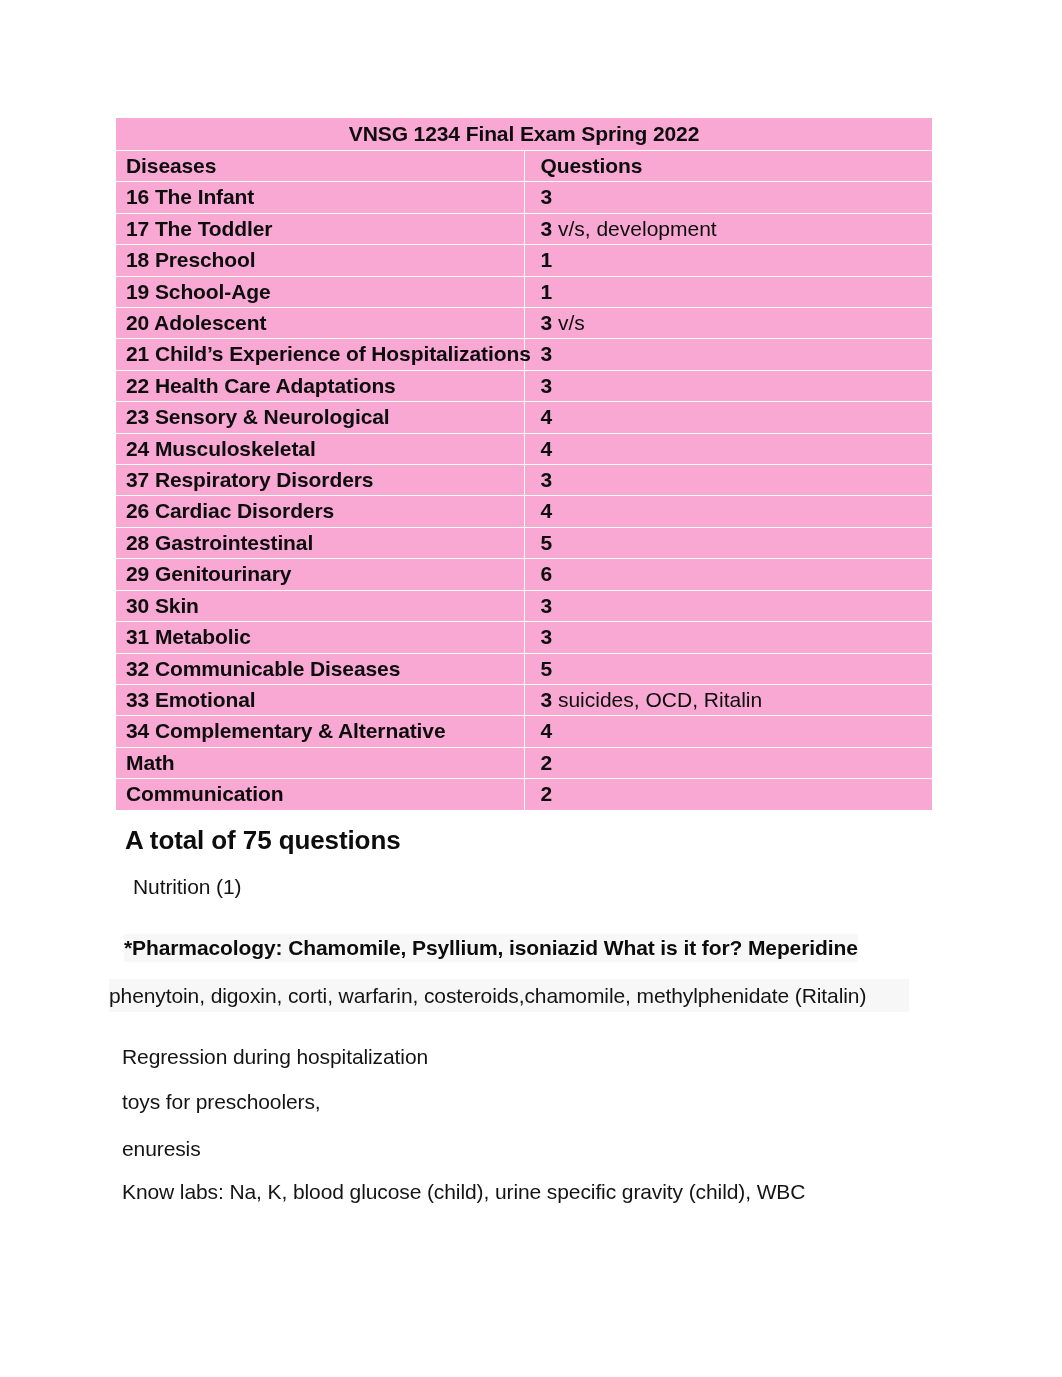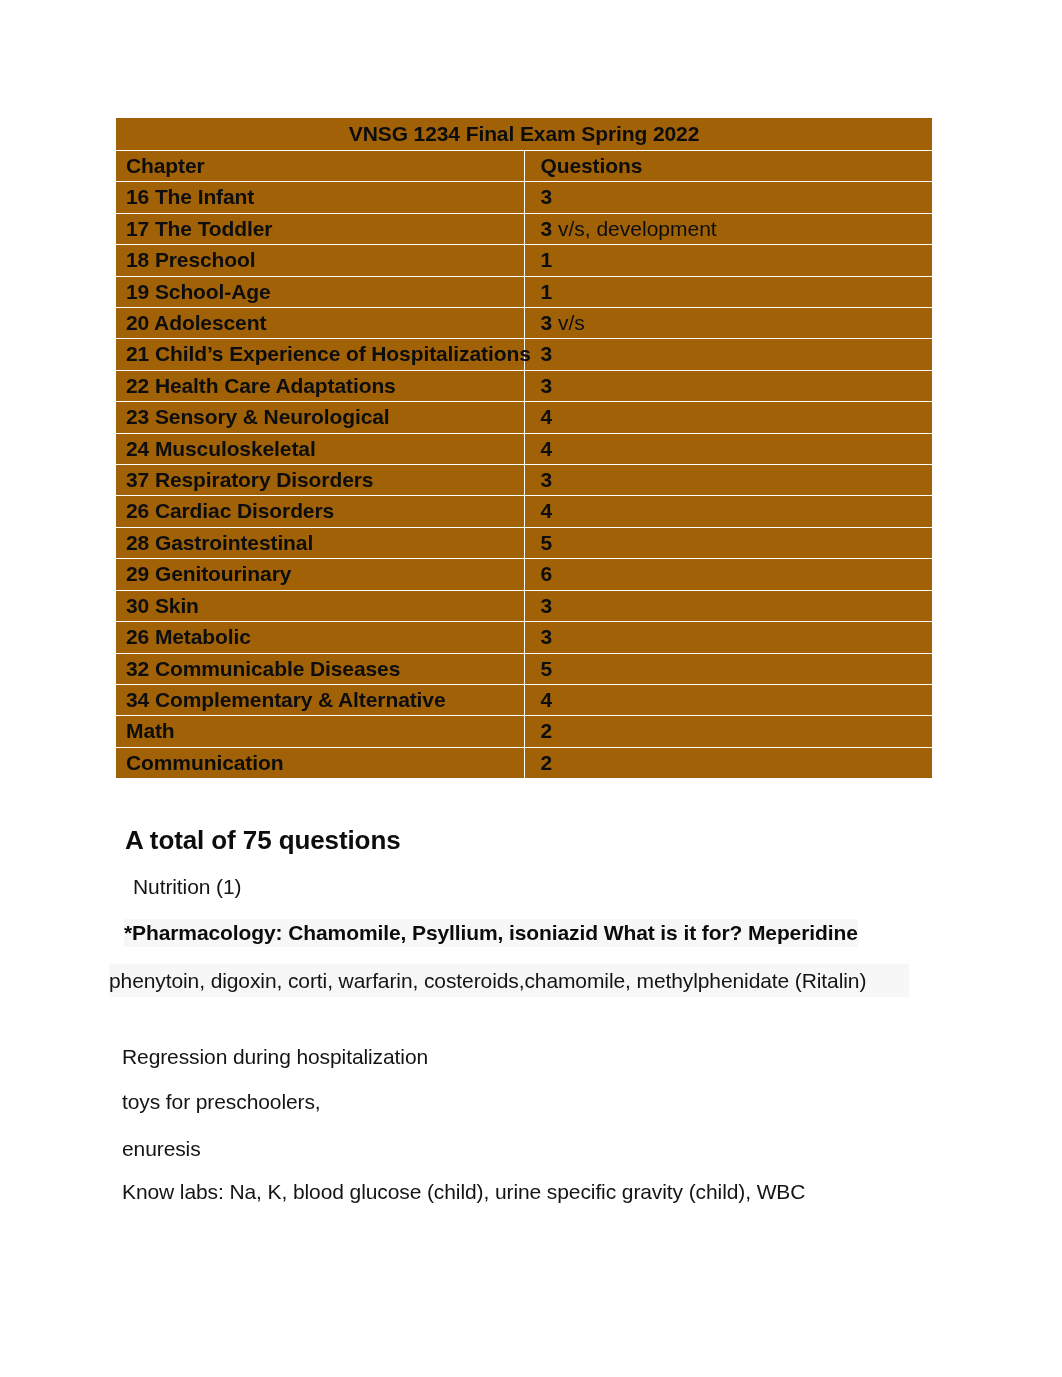--- a/index.html
+++ b/index.html
@@ -29,21 +29,21 @@
   
   .exam-table {
     position: absolute;
     left: 115px;
     top: 117px;
     width: 818px;
     border-collapse: collapse;
     table-layout: fixed;
   }
   .exam-table td {
-    background: #a16207;
+    background: #f9a8d4;
     border: 1px solid #ffffff;
     padding: 0 0 0 10px;
     height: 30.4px;
     line-height: 30.4px;
     font-size: 21px;
     font-weight: bold;
     letter-spacing: -0.1px;
     vertical-align: middle;
     white-space: nowrap;
     overflow: visible;
@@ -81,21 +81,21 @@
   .para {
     position: absolute;
     left: 122px;
     font-size: 21px;
     font-weight: normal;
     line-height: 28px;
     letter-spacing: -0.1px;
     white-space: nowrap;
     color: #141414;
   }
-  .para.shade { background: #f7f7f7; }
+  .para.shade { background: #f7f7f7; margin-top: 15px; }
   .para.bold {
     font-weight: bold;
     color: #0b0b0b;
   }
 
   .p-nutrition   { top: 873px; margin-left: 11px; }
   .p-pharm       { top: 919px; left: 124px; }
   .p-meds        { top: 964px; left: 109px; width: 800px; white-space: normal; line-height: 33px; }
   .p-regression  { top: 1043px; }
   .p-toys        { top: 1088px; }
@@ -106,21 +106,21 @@
 <body>
 
 <div class="page">
 
   <table class="exam-table">
     <tbody>
       <tr class="title-row">
         <td class="col-chapter" colspan="2">VNSG 1234 Final Exam Spring 2022</td>
       </tr>
       <tr>
-        <td class="col-chapter">Chapter</td>
+        <td class="col-chapter">Diseases</td>
         <td class="col-questions">Questions</td>
       </tr>
 
       <tr>
         <td class="col-chapter">16 The Infant</td>
         <td class="col-questions"><span class="qnum">3</span><span class="qnote"></span></td>
       </tr>
       <tr>
         <td class="col-chapter">17 The Toddler</td>
         <td class="col-questions"><span class="qnum">3</span><span class="qnote"> v/s, development</span></td>
@@ -167,28 +167,32 @@
       </tr>
       <tr>
         <td class="col-chapter">29 Genitourinary</td>
         <td class="col-questions"><span class="qnum">6</span><span class="qnote"></span></td>
       </tr>
       <tr>
         <td class="col-chapter">30 Skin</td>
         <td class="col-questions"><span class="qnum">3</span><span class="qnote"></span></td>
       </tr>
       <tr>
-        <td class="col-chapter">26 Metabolic</td>
+        <td class="col-chapter">31 Metabolic</td>
         <td class="col-questions"><span class="qnum">3</span><span class="qnote"></span></td>
       </tr>
       <tr>
         <td class="col-chapter">32 Communicable Diseases</td>
         <td class="col-questions"><span class="qnum">5</span><span class="qnote"></span></td>
       </tr>
       <tr>
+        <td class="col-chapter">33 Emotional</td>
+        <td class="col-questions"><span class="qnum">3</span><span class="qnote"> suicides, OCD, Ritalin</span></td>
+      </tr>
+      <tr>
         <td class="col-chapter">34 Complementary &amp; Alternative</td>
         <td class="col-questions"><span class="qnum">4</span><span class="qnote"></span></td>
       </tr>
       <tr>
         <td class="col-chapter">Math</td>
         <td class="col-questions"><span class="qnum">2</span><span class="qnote"></span></td>
       </tr>
       <tr>
         <td class="col-chapter">Communication</td>
         <td class="col-questions"><span class="qnum">2</span><span class="qnote"></span></td>

